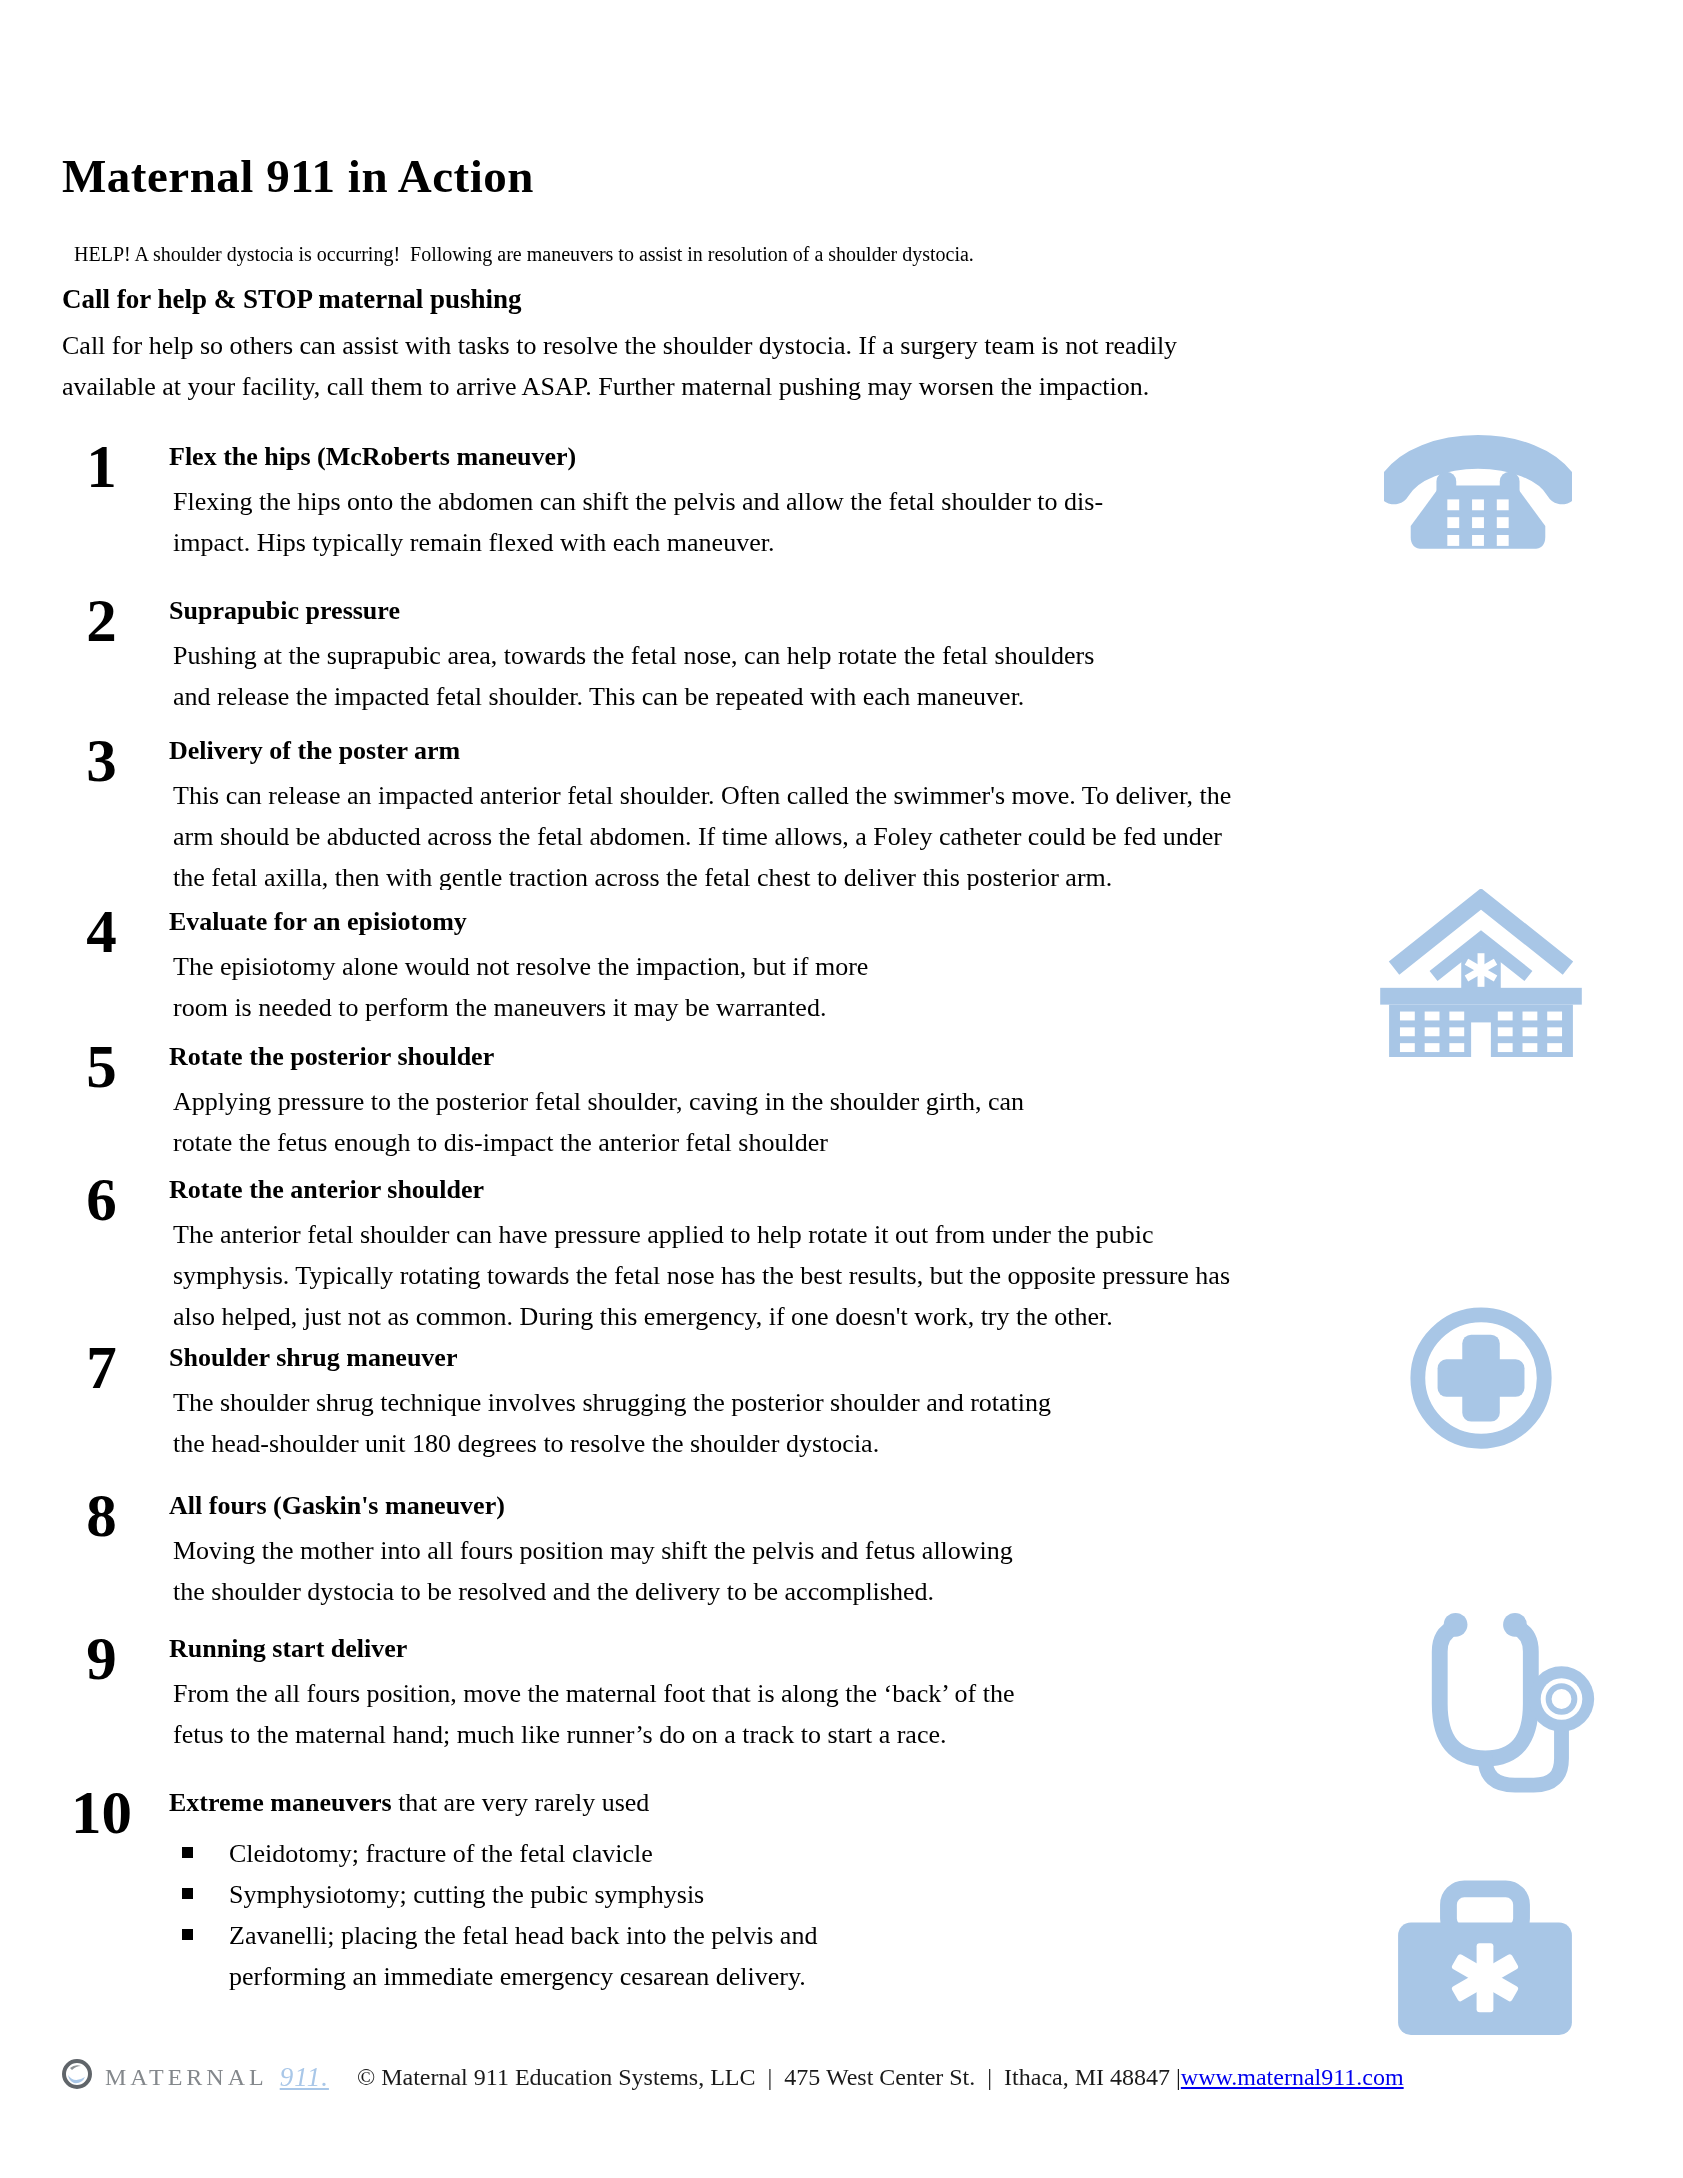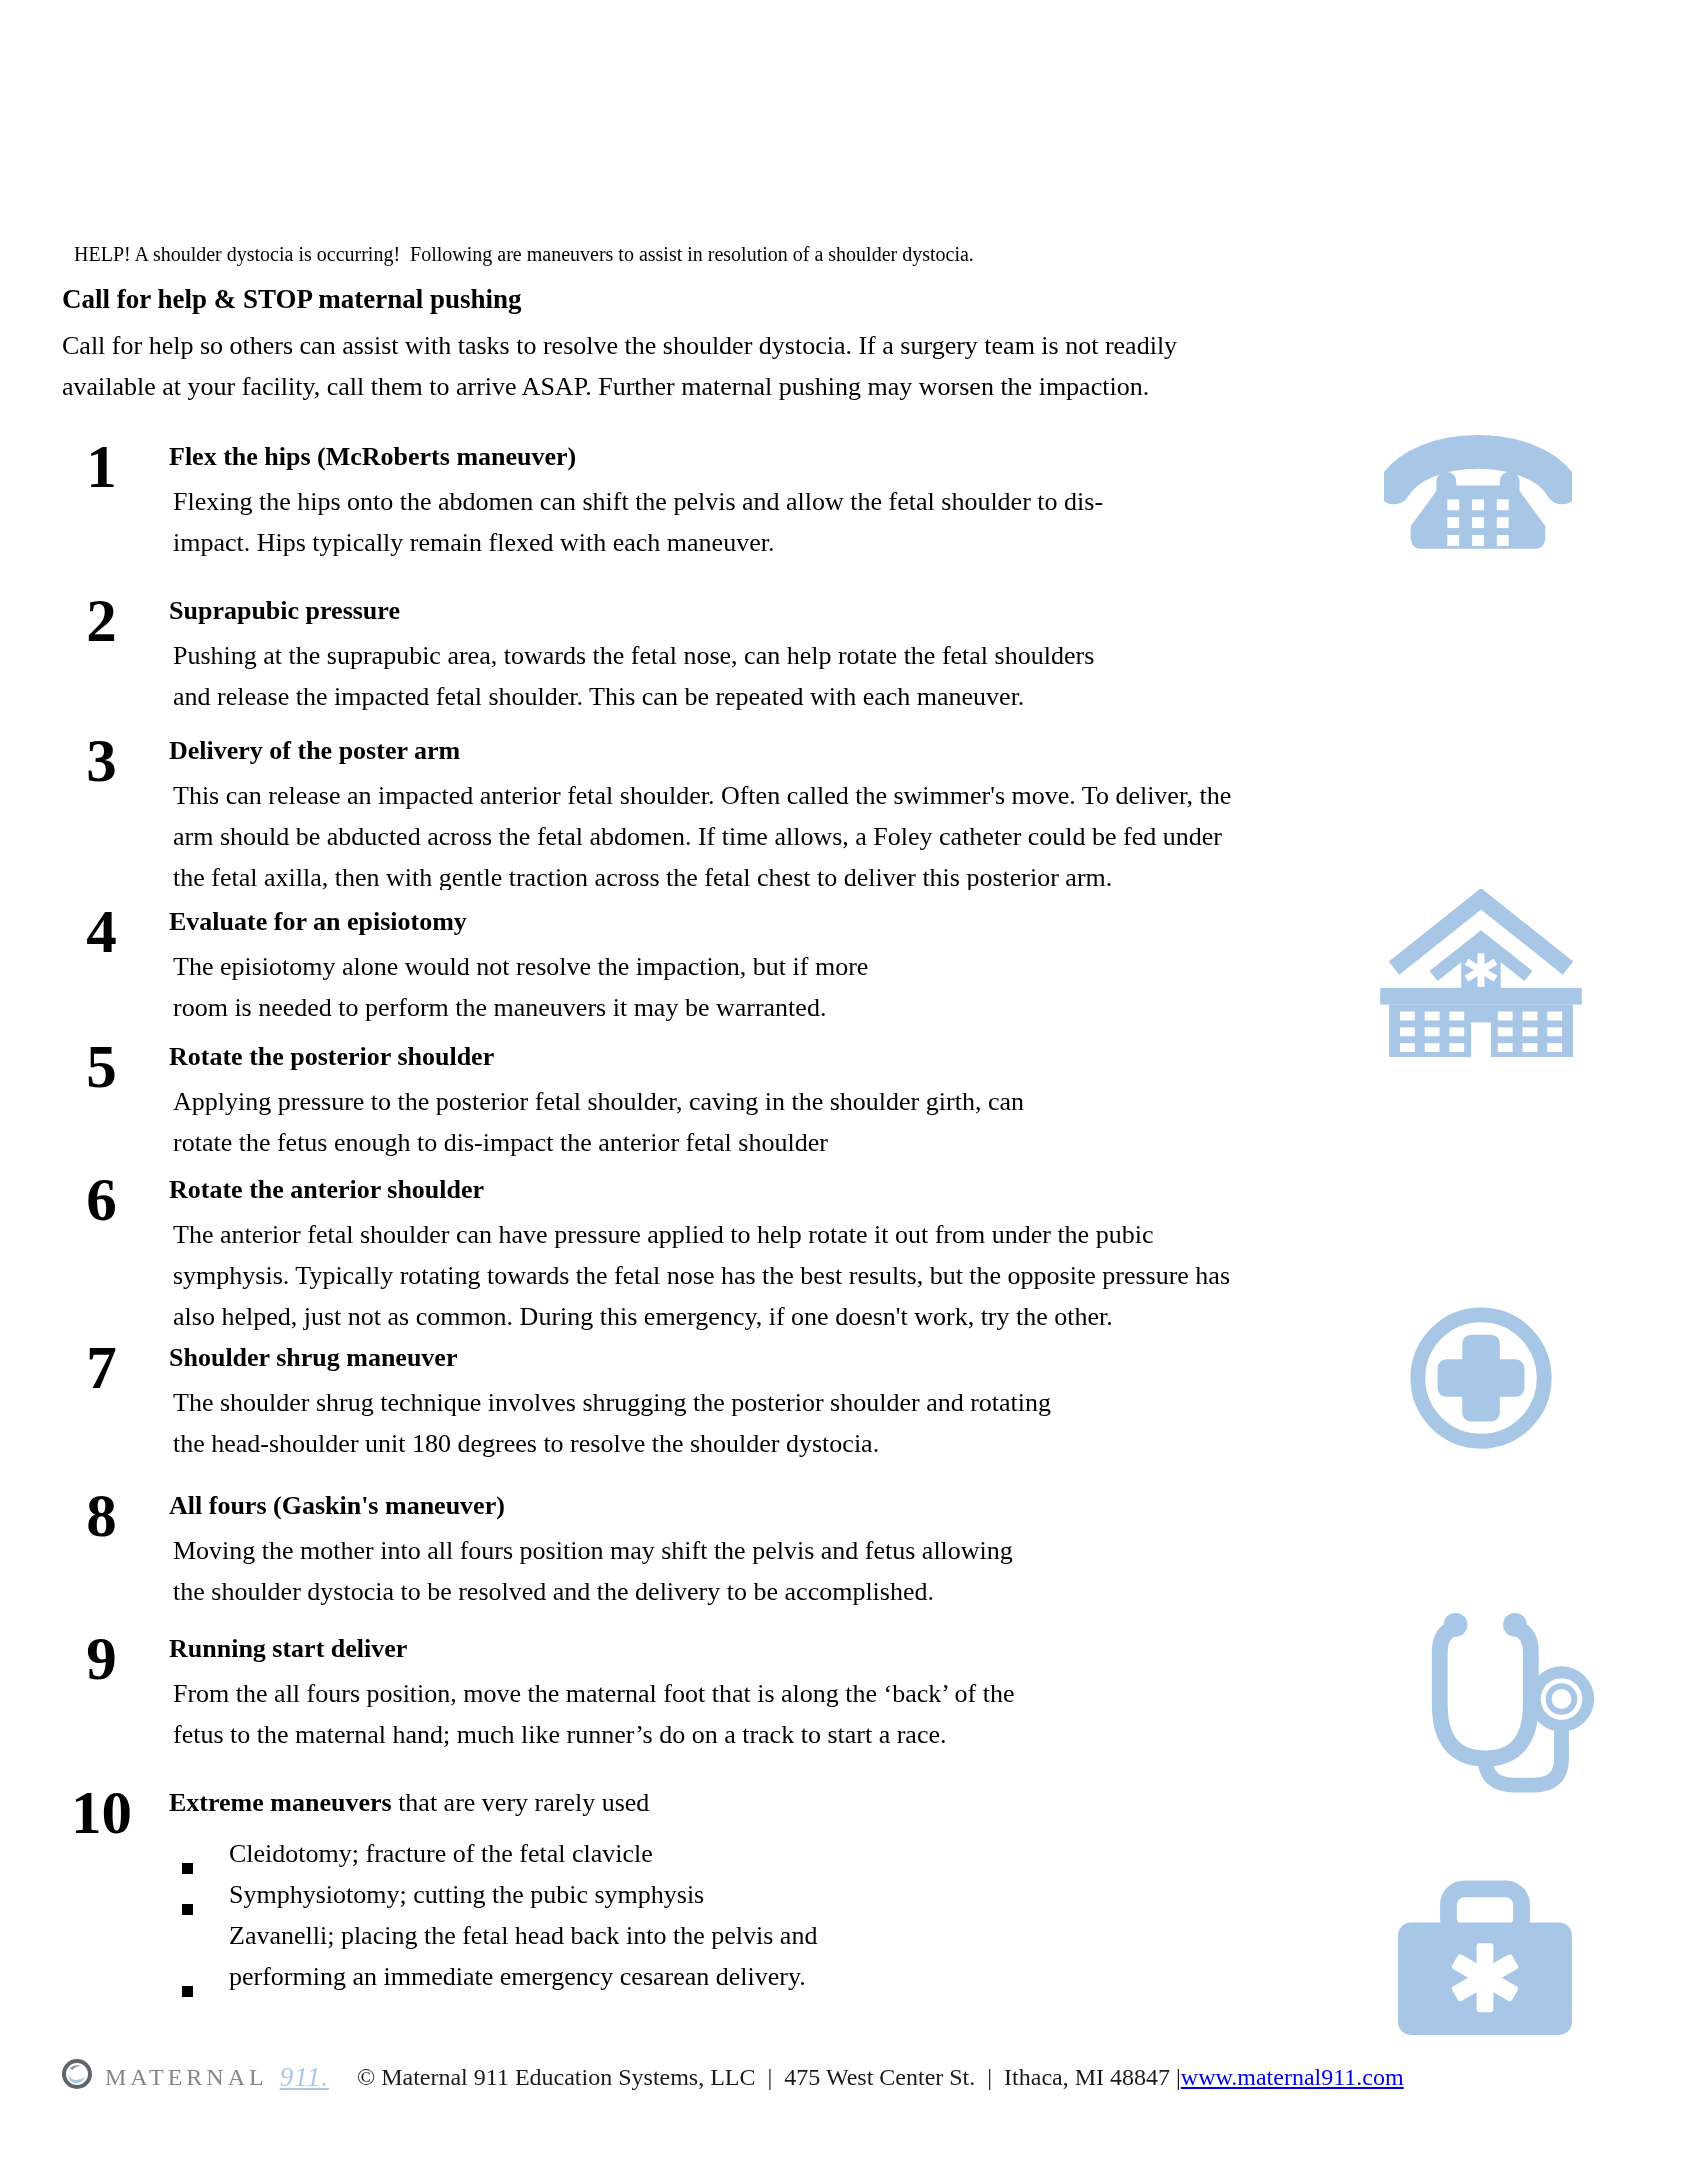--- a/index.html
+++ b/index.html
@@ -26,21 +26,21 @@
   .num{
     position:absolute;left:0;top:0;width:79px;
     font-size:61px;font-weight:700;line-height:61px;text-align:center;
   }
   .content{margin-left:107px;}
   .content h3{margin:0;font-size:26px;font-weight:700;line-height:41px;}
   .content h3 .normal{font-weight:400;}
   .content p{margin:4px;font-size:26px;line-height:41px;white-space:pre-line;width:1416px;}
   .clip{max-height:115px;overflow:hidden;}
   .bullets{margin-top:10px;}
-  .bullet-row{display:flex;align-items:flex-end;}
+  .bullet-row{display:flex;align-items:flex-start;}
   .bullet-sq{
     flex:0 0 auto;width:11px;height:11px;background:#000;
     margin:14px 0 0 13px;
   }
   .bullet-text{
     margin-left:36px;font-size:26px;line-height:41px;white-space:pre-line;
   }
   .side-icon{position:absolute;line-height:0;}
   .footer{
     position:absolute;left:59px;top:2057px;width:1574px;
@@ -57,20 +57,21 @@
   .copyright{
     margin-left:28px;font-size:24px;color:#1a1a1a;white-space:pre-wrap;
   }
   .site-link{color:#0000EE;text-decoration:underline;font-size:24px;}
 </style>
 </head>
 <body>
 
 <div class="page">
 
+  <h1 class="title">Maternal 911 in Action</h1>
 
   <p class="intro">HELP! A shoulder dystocia is occurring!  Following are maneuvers to assist in resolution of a shoulder dystocia.</p>
 
   <div class="call">
     <h2>Call for help &amp; STOP maternal pushing</h2>
     <p>Call for help so others can assist with tasks to resolve the shoulder dystocia. If a surgery team is not readily
 available at your facility, call them to arrive ASAP. Further maternal pushing may worsen the impaction.</p>
   </div>
 
   <section class="item" style="top:436px">

